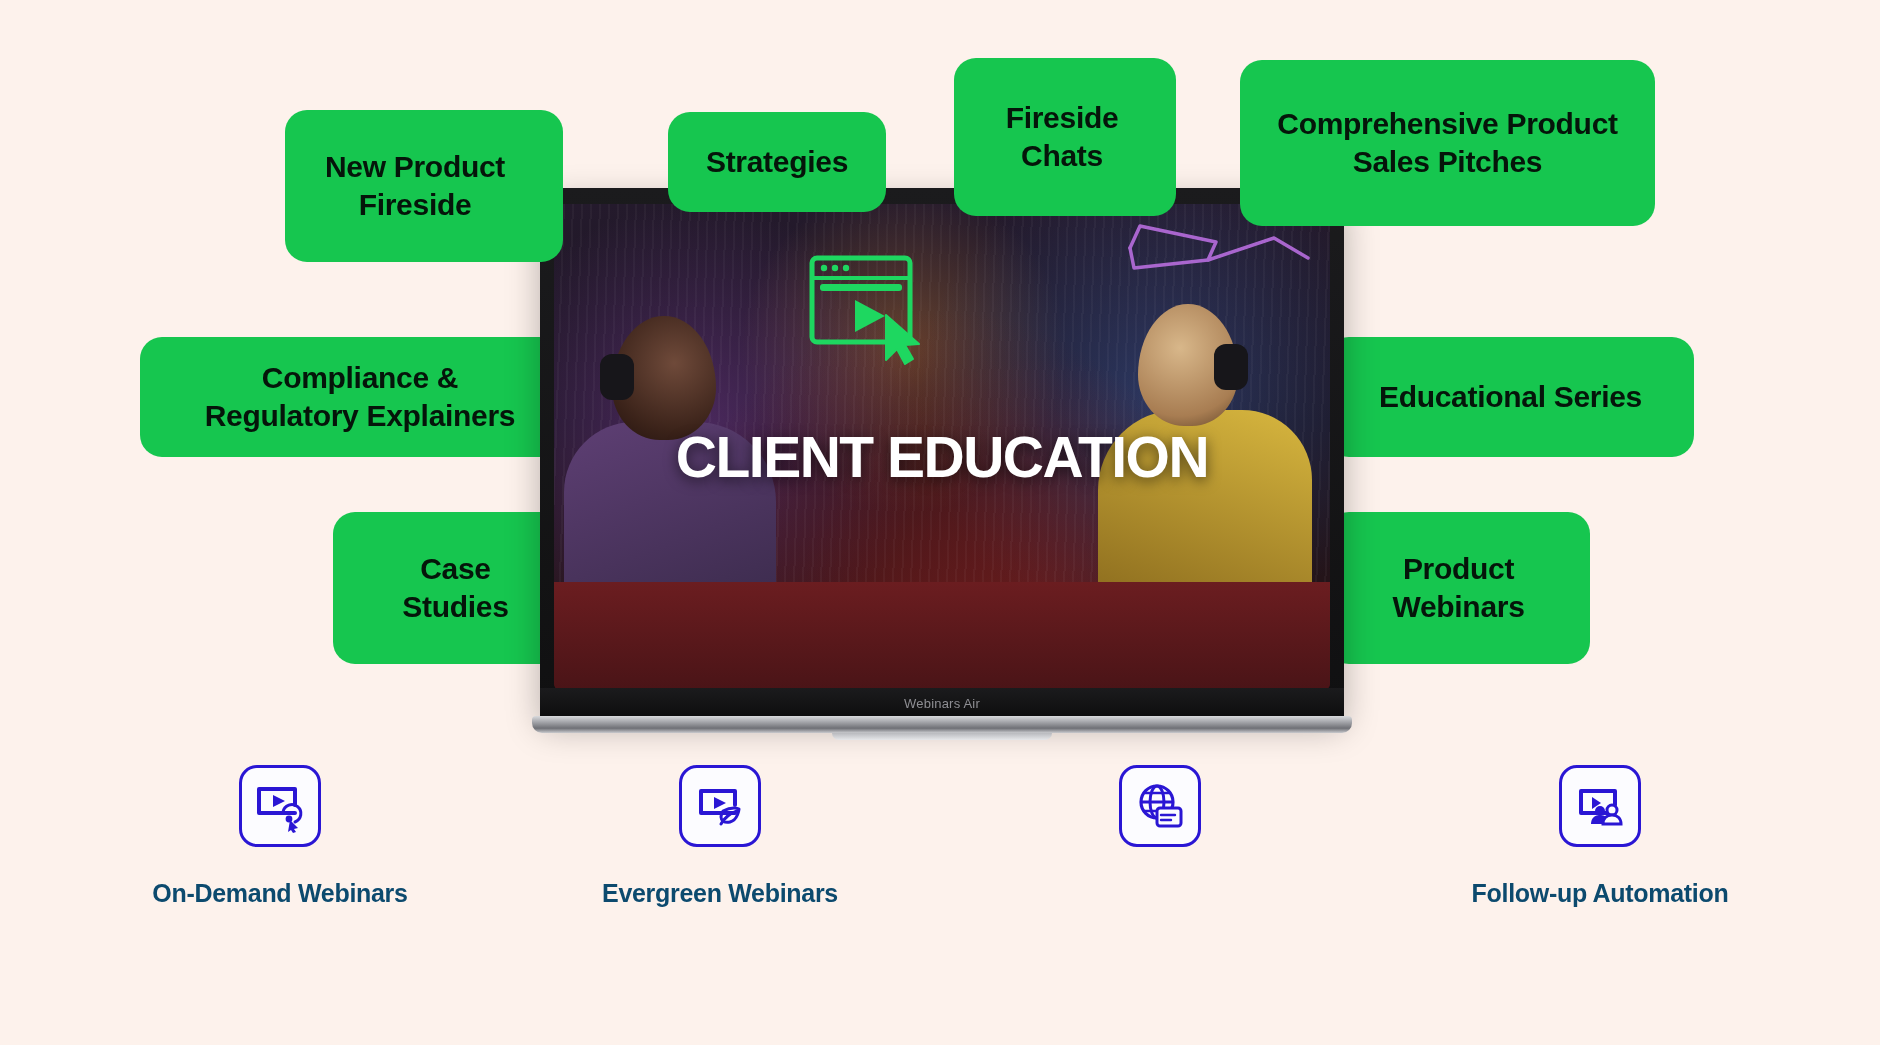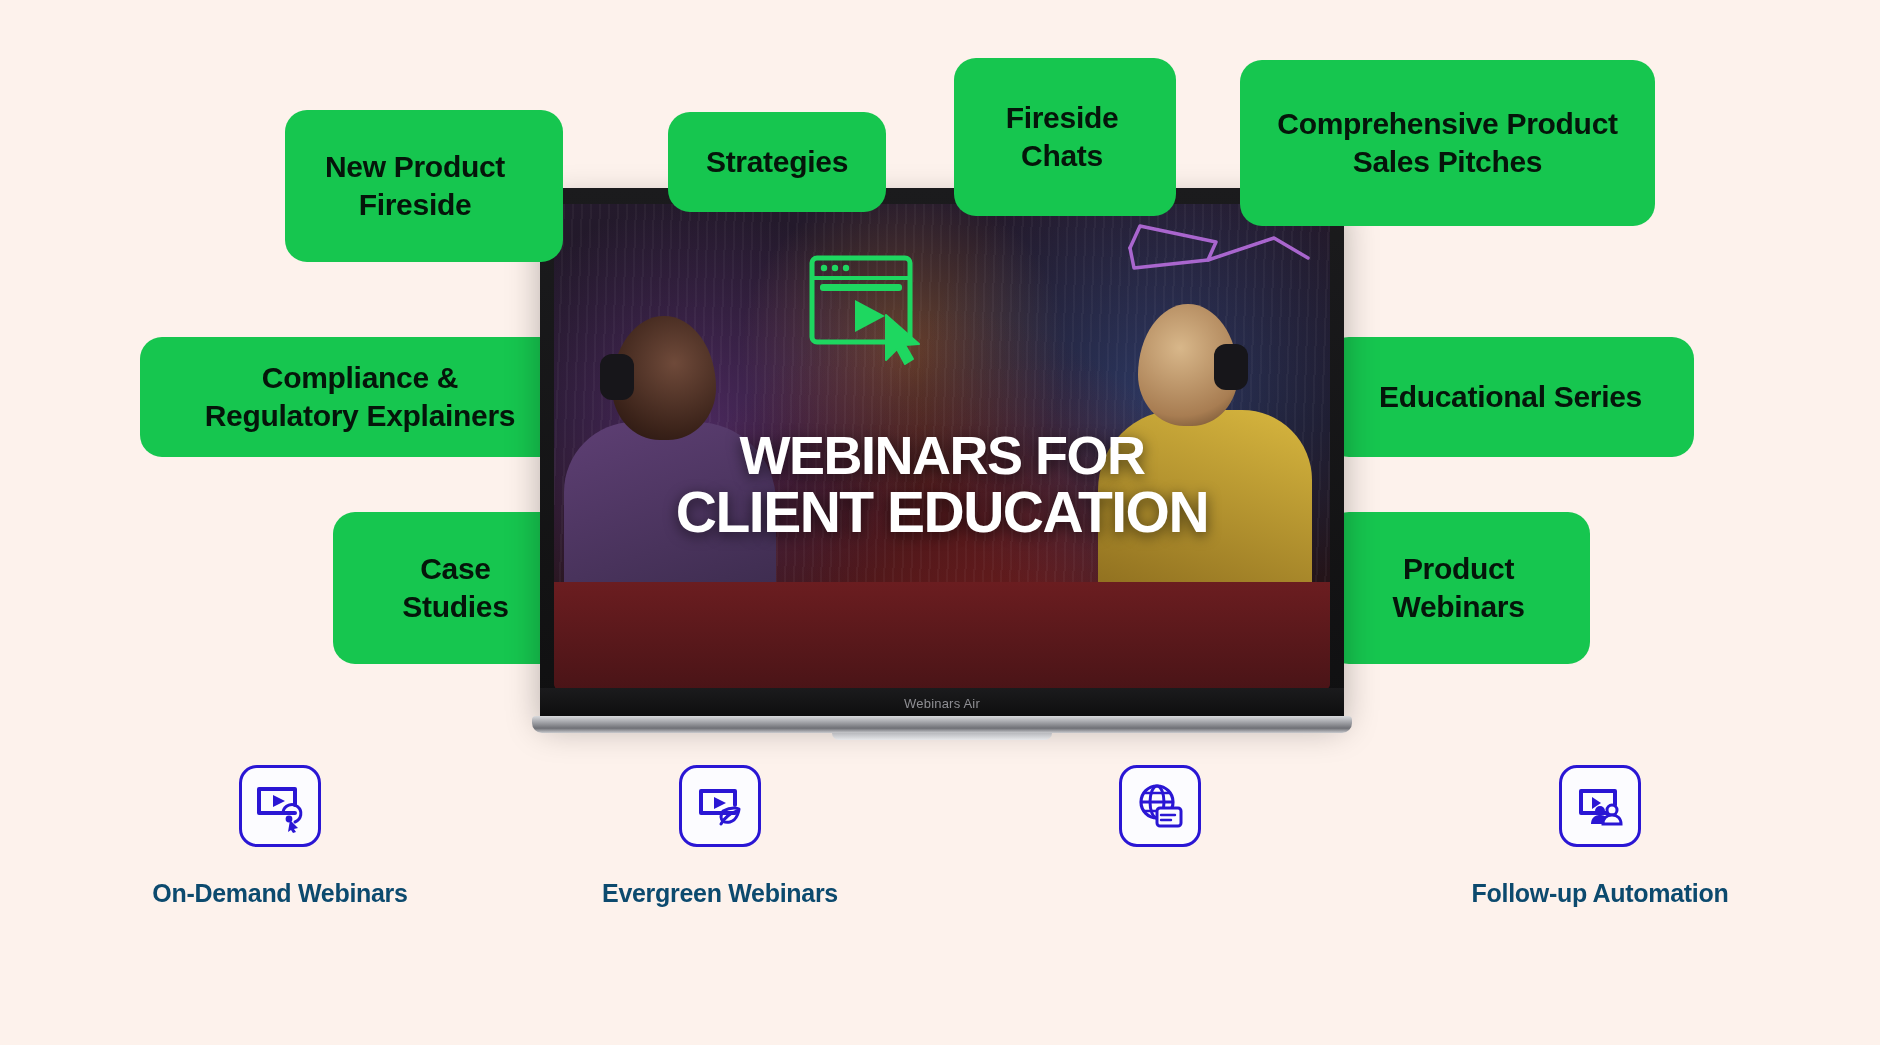--- a/index.html
+++ b/index.html
@@ -321,21 +321,20 @@
           <line x1="3" y1="26" x2="101" y2="26" stroke="#1ed760" stroke-width="4"></line>
           <circle cx="15" cy="16" r="3.2" fill="#1ed760"></circle>
           <circle cx="26" cy="16" r="3.2" fill="#1ed760"></circle>
           <circle cx="37" cy="16" r="3.2" fill="#1ed760"></circle>
           <rect x="11" y="32" width="82" height="7" rx="3" fill="#1ed760"></rect>
           <path d="M46 48 L76 64 L46 80 Z" fill="#1ed760"></path>
           <path d="M77 63 L77 108 L88 97 L96 112 L104 107 L96 93 L110 92 Z" fill="#1ed760" stroke="#1ed760" stroke-width="2" stroke-linejoin="round"></path>
         </svg>
 
         <div id="screen-headline">
-          <span class="l1">WEBINARS FOR</span>
           <span class="l2">CLIENT EDUCATION</span>
         </div>
 
       </div>
     </div>
 
     <div id="laptop-chin">
       <span id="laptop-model">Webinars Air</span>
     </div>
 

